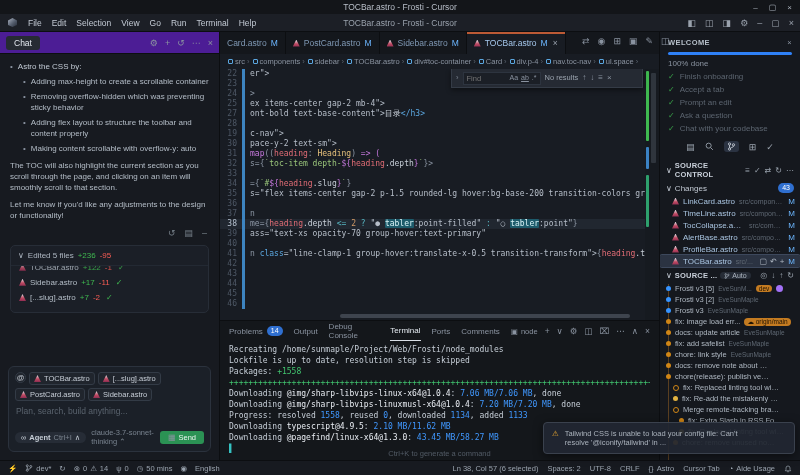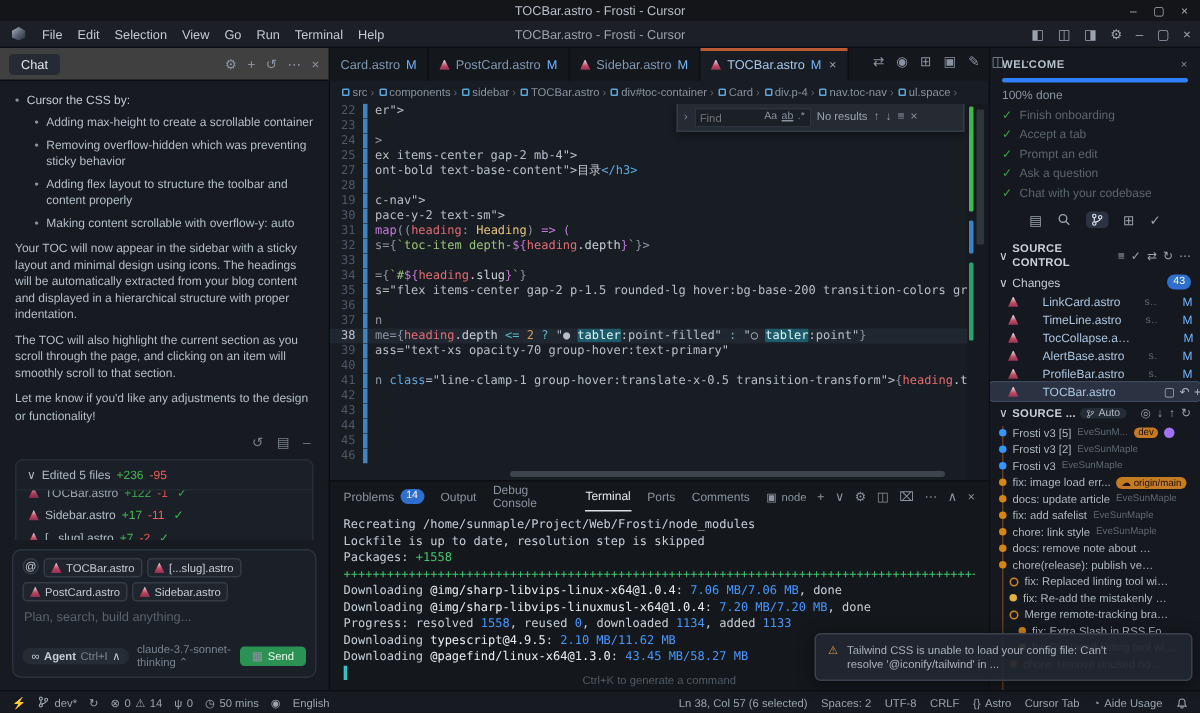--- a/index.html
+++ b/index.html
@@ -10,21 +10,21 @@
 .win-ctl{position:absolute;right:8px;top:0;height:14px;display:flex;gap:11px;align-items:center;color:#a9b1bb;font-size:8px}
 .menubar{height:18px;background:#1c1f26;border-bottom:1px solid #0c0e11;display:flex;align-items:center;padding:0 6px;font-size:8.5px;color:#c3cad4;position:relative}
 .cursor-logo{width:9px;height:9px;margin:0 6px 0 2px;background:linear-gradient(135deg,#aeb6c4 0%,#555e6e 55%,#262c38 100%);clip-path:polygon(50% 0,100% 28%,100% 78%,50% 100%,0 78%,0 28%)}
 .menu-item{padding:1px 5px;border-radius:3px}
 .menubar-title{position:absolute;left:0;right:0;text-align:center;color:#9aa2ad;pointer-events:none}
 .menubar-icons{margin-left:auto;display:flex;gap:9px;align-items:center;color:#9aa2ad;font-size:9px;z-index:1}
 
 .main{display:flex;height:428px}
 
 .chat-panel{width:220px;background:#171a20;border-right:1px solid #0c0e11;display:flex;flex-direction:column}
-.chat-tabsrow{height:22px;flex:none;display:flex;align-items:center;padding:0 6px;background:#404040;border-bottom:1px solid #0c0e11}
+.chat-tabsrow{height:22px;flex:none;display:flex;align-items:center;padding:0 6px;background:#4c1d95;border-bottom:1px solid #0c0e11}
 .chat-tab{background:#262b33;border-radius:3px;padding:2px 8px;font-size:8.5px;color:#e2e7ee}
 .chat-head-icons{margin-left:auto;display:flex;gap:7px;color:#8a93a0;font-size:9px}
 .chat-scroll{flex:1;overflow:hidden;padding:7px 10px 0;font-size:8px;line-height:1.38;color:#b4bdc7}
 .b1{display:flex;gap:5px;margin-bottom:4px;color:#c2cad4}
 .b2{display:flex;gap:5px;margin:0 0 4px 13px}
 .dot-mark{color:#8a93a0;flex:none}
 .para{margin:6px 0;color:#b4bdc7}
 .msg-actions{display:flex;justify-content:flex-end;gap:9px;color:#768089;margin:3px 2px 5px;font-size:9px}
 .edited-card{background:#1b1f27;border:1px solid #272d37;border-radius:5px;margin-top:2px}
 .edited-head{display:flex;gap:4px;align-items:center;padding:4px 7px;color:#aeb7c2;border-bottom:1px solid #232933}
@@ -97,21 +97,21 @@
 .done{padding:1px 8px 2px;color:#8a93a0}
 .check-item{display:flex;gap:5px;padding:2px 8px;color:#596era}
 .check-item{color:#5c6570}
 .check-item .tick{color:#3fb950;opacity:.85}
 .rp-toolbar{display:flex;justify-content:center;gap:10px;padding:6px 0 5px;color:#9aa3ae;font-size:9px;align-items:center}
 .tool-active{background:#2b3342;border-radius:3px;padding:1px 3px}
 .scm-head{display:flex;gap:3px;align-items:center;padding:4px 6px 2px;color:#c9d0da}
 .scm-head .ttl{font-size:7.5px;font-weight:bold;letter-spacing:.2px}
 .scm-icons{margin-left:auto;display:flex;gap:4px;color:#9aa3ae;font-size:8px;align-items:center}
 .changes-head{display:flex;gap:3px;align-items:center;padding:2px 6px;color:#c3cad4}
-.chg-row{display:flex;gap:16px;align-items:center;padding:1px 5px 1px 12px;height:12px}
+.chg-row{display:flex;gap:4px;align-items:center;padding:1px 5px 1px 12px;height:12px}
 .chg-name{color:#a9c4e0;flex:none;max-width:62px;overflow:hidden;text-overflow:ellipsis;white-space:nowrap}
 .chg-path{color:#5f6873;font-size:7px;flex:1;overflow:hidden;text-overflow:ellipsis;white-space:nowrap}
 .chg-m{color:#6cb6ff;flex:none}
 .chg-row.selected{background:#2b3342;outline:1px solid #3d485c;border-radius:2px}
 .sel-icons{display:flex;gap:3px;color:#aeb7c2;font-size:8px;align-items:center}
 .gr-pill{display:flex;align-items:center;gap:2px;background:#262c36;border-radius:7px;padding:0 4px;color:#aeb7c2;font-size:7px}
 .graph{flex:1;overflow:hidden;position:relative;padding-top:1px}
 .graph::before{content:"";position:absolute;left:8px;top:2px;bottom:0;width:1px;background:#6b4a22;opacity:.8}
 .g-row{display:flex;align-items:center;gap:4px;height:11px;padding:0 3px 0 6px;position:relative;overflow:hidden}
 .g-row.ind1{padding-left:13px}.g-row.ind2{padding-left:19px}
@@ -180,21 +180,21 @@
         <span>+</span>
         <span>↺</span>
         <span>⋯</span>
         <span>×</span>
       </div>
     </div>
 
     <div class="chat-scroll">
       <div class="b1">
         <span class="dot-mark">•</span>
-        <span>Cursor the CSS by:</span>
+        <span>Astro the CSS by:</span>
       </div>
       <div>
 
           <div class="b2">
             <span class="dot-mark">•</span>
             <span>Adding max-height to create a scrollable container</span>
           </div>
 
           <div class="b2">
             <span class="dot-mark">•</span>
@@ -206,21 +206,20 @@
             <span>Adding flex layout to structure the toolbar and content properly</span>
           </div>
 
           <div class="b2">
             <span class="dot-mark">•</span>
             <span>Making content scrollable with overflow-y: auto</span>
           </div>
         </div>
       <div>
 
-      <p class="para">Your TOC will now appear in the sidebar with a sticky layout and minimal design using icons. The headings will be automatically extracted from your blog content and displayed in a hierarchical structure with proper indentation.</p>
           <p class="para">The TOC will also highlight the current section as you scroll through the page, and clicking on an item will smoothly scroll to that section.</p>
           <p class="para">Let me know if you'd like any adjustments to the design or functionality!</p>
         </div>
       <div class="msg-actions">
         <span>↺</span>
         <span>▤</span>
         <span>–</span>
       </div>
 
       <div class="edited-card">

